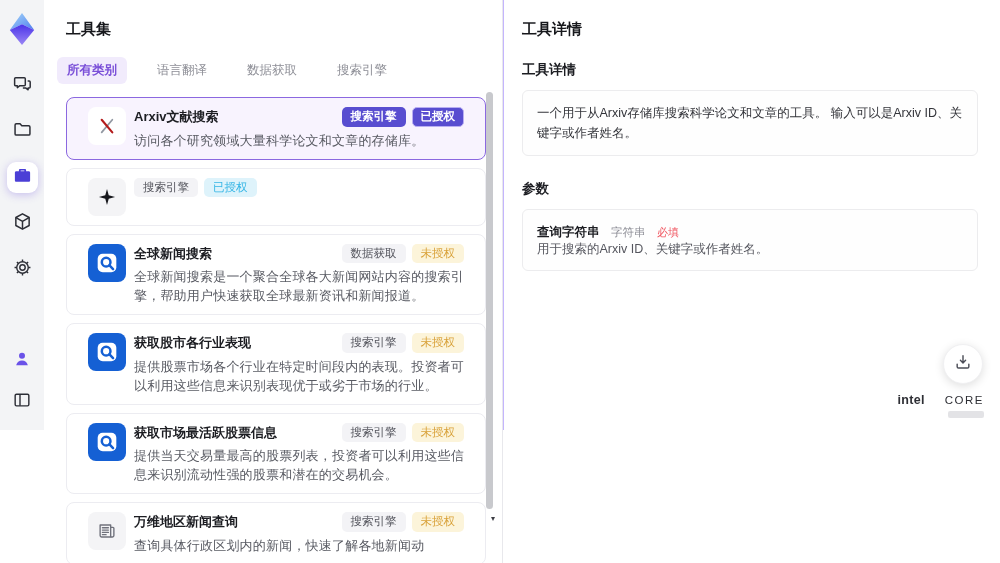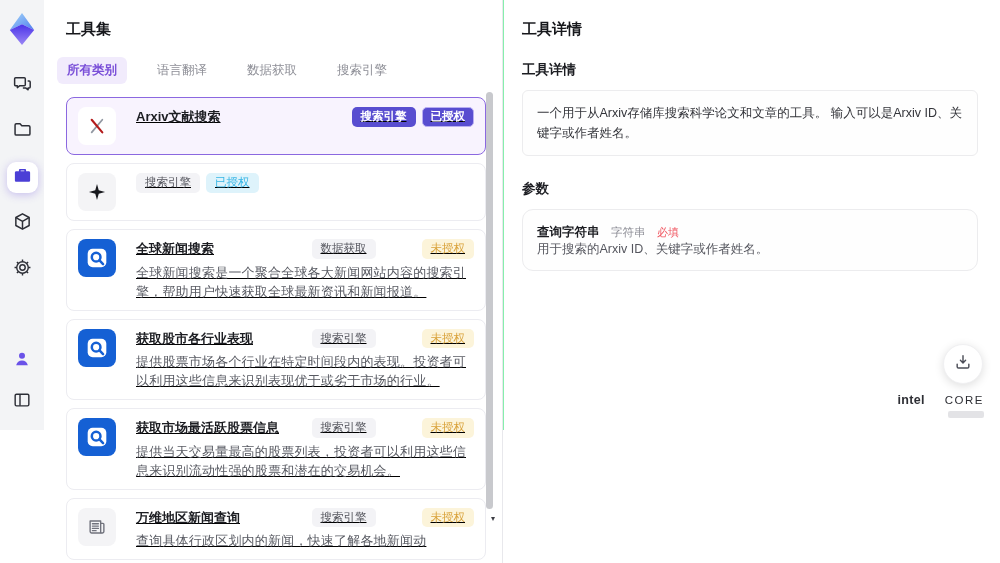--- a/index.html
+++ b/index.html
@@ -1,18 +1,18 @@
 <!DOCTYPE html>
 <html><head>
 <meta charset="utf-8">
 <style>
   * { margin:0; padding:0; box-sizing:border-box; }
   html,body { width:1000px; height:563px; overflow:hidden; background:#fff;
     font-family:"Liberation Sans","DejaVu Sans",sans-serif; }
-  .app { position:relative; width:1000px; height:430px; background:#86efac; }
+  .app { position:relative; width:1000px; height:430px; background:#c4b5fd; }
 
   
   .rail { position:absolute; left:0; top:0; bottom:0; width:44px; background:#f3f4f6;
     display:flex; flex-direction:column; align-items:center; padding:12px 0 14px; }
   .logo { width:30px; height:34px; margin-bottom:24px; }
   .rail-nav { display:flex; flex-direction:column; gap:15px; align-items:center; }
   .rail-item { width:31px; height:31px; display:flex; align-items:center; justify-content:center;
     border-radius:9px; color:#2c2e36; cursor:pointer; }
   .rail-item.active { background:#fff; color:#4b3fd6; box-shadow:0 2px 8px rgba(100,70,220,.30); }
   .rail-bottom { margin-top:auto; display:flex; flex-direction:column; gap:13px; align-items:center; }
@@ -21,52 +21,52 @@
 
   
   .main { position:absolute; left:44px; top:0; width:459px; height:563px; background:#fff;
     border-right:1px solid #e8e8ec; padding:20px 0 0 22px; }
   .main-title { font-size:15px; font-weight:bold; color:#17181c; margin-bottom:18px; }
   .tabs { display:flex; gap:20px; margin-bottom:13px; margin-left:-9px; }
   .tab { font-size:12.5px; color:#8d8e96; padding:5px 10px; border-radius:6px; cursor:pointer; white-space:nowrap; }
   .tab.active { color:#7a4fd8; background:#f1ebfc; font-weight:bold; }
 
   .tool-list { width:420px; display:flex; flex-direction:column; gap:8px; }
-  .tool-card { display:flex; gap:20px; padding:9px 11px; border:1px solid #ececf1; border-radius:8px;
-    background:#fff; cursor:pointer;text-decoration:underline; }
+  .tool-card { display:flex; gap:8px; padding:9px 21px; border:1px solid #ececf1; border-radius:8px;
+    background:#fff; cursor:pointer; }
   .tool-card.selected { border:1.5px solid #8b68e0; background:#f8f3fe; }
   .tool-icon { width:38px; height:38px; border-radius:8px; flex:0 0 38px;
     display:flex; align-items:center; justify-content:center; background:#f4f4f6; }
   .tool-icon.ic-arxiv { background:#ffffff; }
   .tool-icon.ic-tavily { background:#f4f4f6; }
   .tool-icon.ic-bluesearch { background:#1560d4; }
   .tool-icon.ic-newspaper { background:#f4f4f6; }
   .tool-content { flex:1; min-width:0; }
   .tool-head { display:flex; align-items:flex-start; }
   .tool-name { flex:1; font-size:13px; font-weight:bold; color:#1c1d22; line-height:18px; padding-top:1px; }
   .tool-badges { display:flex; gap:6px; }
   .badge { font-size:11.5px; line-height:1; padding:4px 9px; border-radius:5px; white-space:nowrap; }
   .badge-category { background:#f3f3f6; color:#53545c; }
   .badge-auth.auth-authorized { background:#def3fb; color:#35b5e5; }
-  .badge-auth.auth-unauthorized { background:#fcf4da; color:#d9a23a;margin-left:40px; }
+  .badge-auth.auth-unauthorized { background:#fcf4da; color:#d9a23a; }
   .tool-card.selected .badge-category { background:#584dd0; color:#fff; font-weight:bold; }
   .tool-card.selected .badge-auth { background:#584dd0; color:#fff; font-weight:bold; border:1px solid #b9aef2; padding:3px 8px; }
   .tool-desc { font-size:13px; letter-spacing:.2px; color:#595b63; line-height:19px; margin-top:4px; }
 
   .scrollbar { position:absolute; top:88px; bottom:44px; right:9px; width:7px; }
   .scroll-thumb { position:absolute; top:4px; bottom:10px; left:0; width:7px; background:#c8c9cd; border-radius:4px; }
   .scroll-arrow { position:absolute; right:7px; bottom:40px; font-size:8px; color:#3c3d44; }
 
   
   .detail { position:absolute; left:504px; top:0; right:0; height:563px; background:#fff; padding:20px 22px 0 18px; }
   .detail-title { font-size:15px; font-weight:bold; color:#17181c; margin-bottom:22px; }
   .section-heading { font-size:13.5px; font-weight:bold; color:#1c1d22; margin-bottom:11px; }
   .intro-box { border:1px solid #ececee; border-radius:6px; background:#fefefe; padding:12px 14px;
     font-size:12.5px; color:#33343a; line-height:1.6; margin-bottom:24px; }
-  .param-box { border:1px solid #ececee; border-radius:11px; background:#fefefe; padding:12px 14px; }
+  .param-box { border:1px solid #ececee; border-radius:6px; background:#fefefe; padding:12px 14px; }
   .param-name { font-size:12.5px; font-weight:bold; color:#1c1d22; }
   .param-type { font-size:11.5px; color:#8d8e96; margin-left:7px; }
   .param-required { font-size:11px; color:#f05661; margin-left:7px; }
   .param-desc { font-size:12.5px; color:#55565e; }
 
   
   .fab { position:absolute; right:17px; bottom:46px; width:40px; height:40px; border-radius:50%;
     background:#fff; box-shadow:0 2px 10px rgba(0,0,0,.13); display:flex; align-items:center;
     justify-content:center; cursor:pointer; border:1px solid #f0f0f2; }
   .brand { position:absolute; right:16px; bottom:12px; text-align:right; line-height:1.1; }
@@ -161,20 +161,21 @@
             </svg>
           </div>
     <div class="tool-content">
       <div class="tool-head">
         <div class="tool-name">Arxiv文献搜索</div>
         <div class="tool-badges">
           <span class="badge badge-category">搜索引擎</span>
           <span class="badge badge-auth auth-authorized">已授权</span>
         </div>
       </div>
+      <div class="tool-desc">访问各个研究领域大量科学论文和文章的存储库。</div>
     </div>
   </div>
         <div class="tool-card">
     <div class="tool-icon ic-tavily">
             <svg viewBox="0 0 24 24" width="22" height="22" fill="#17181d">
               <path d="M12 3.2l1.9 6.9 6.9 1.9-6.9 1.9-1.9 6.9-1.9-6.9-6.9-1.9 6.9-1.9z"></path>
             </svg>
           </div>
     <div class="tool-content">
       <div class="tool-head">

